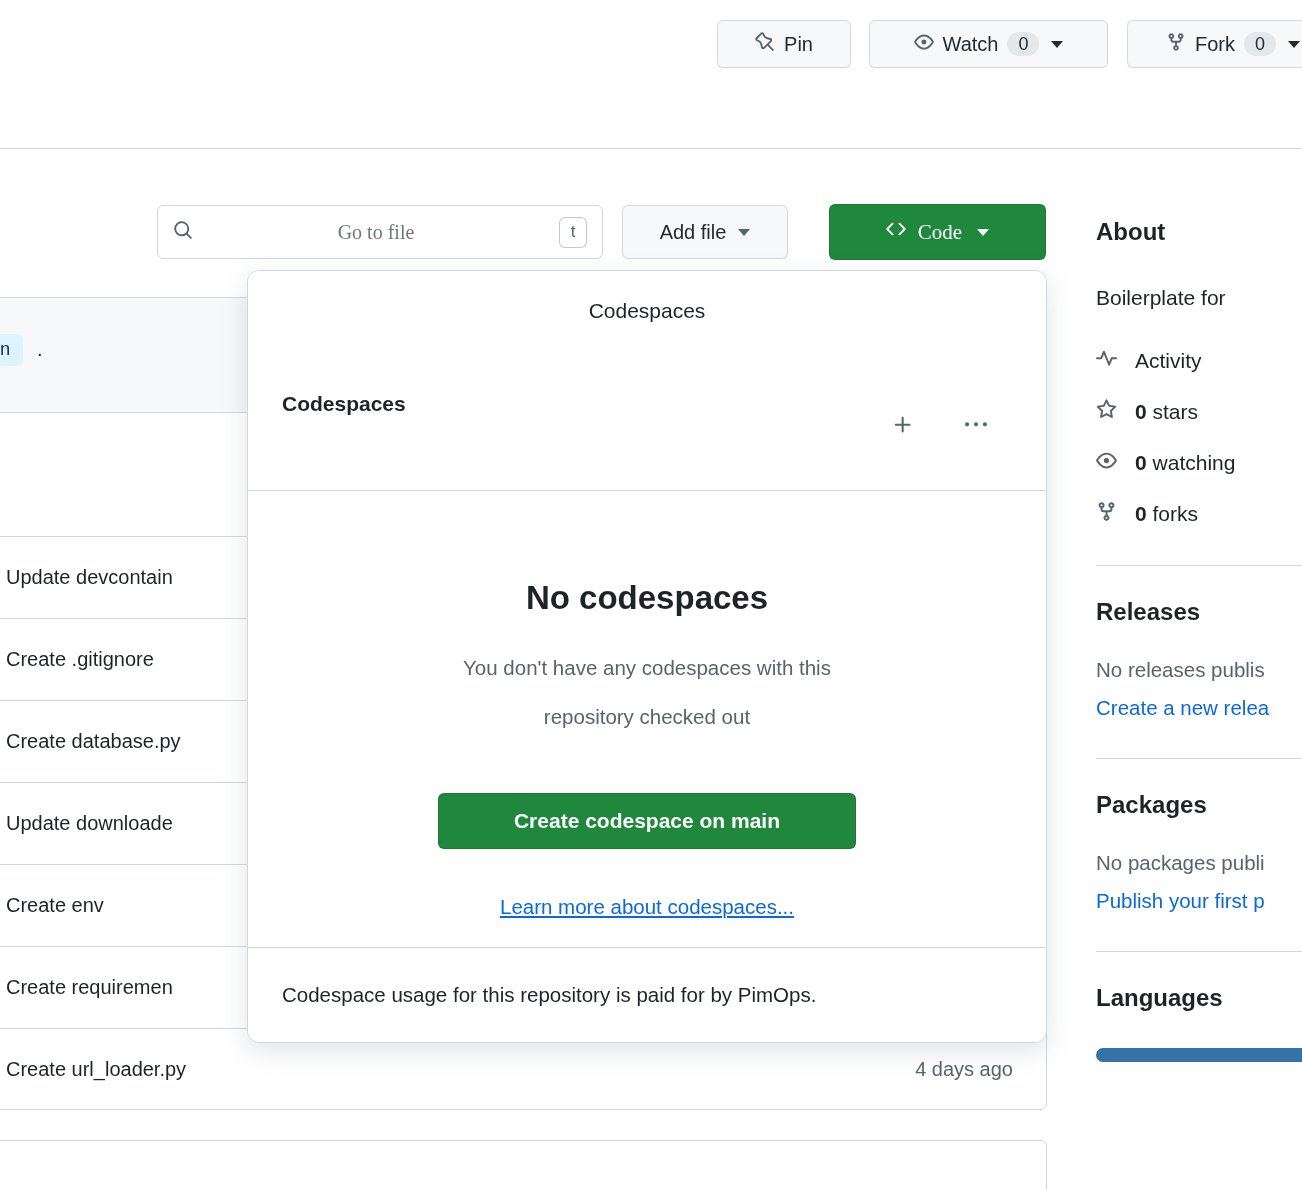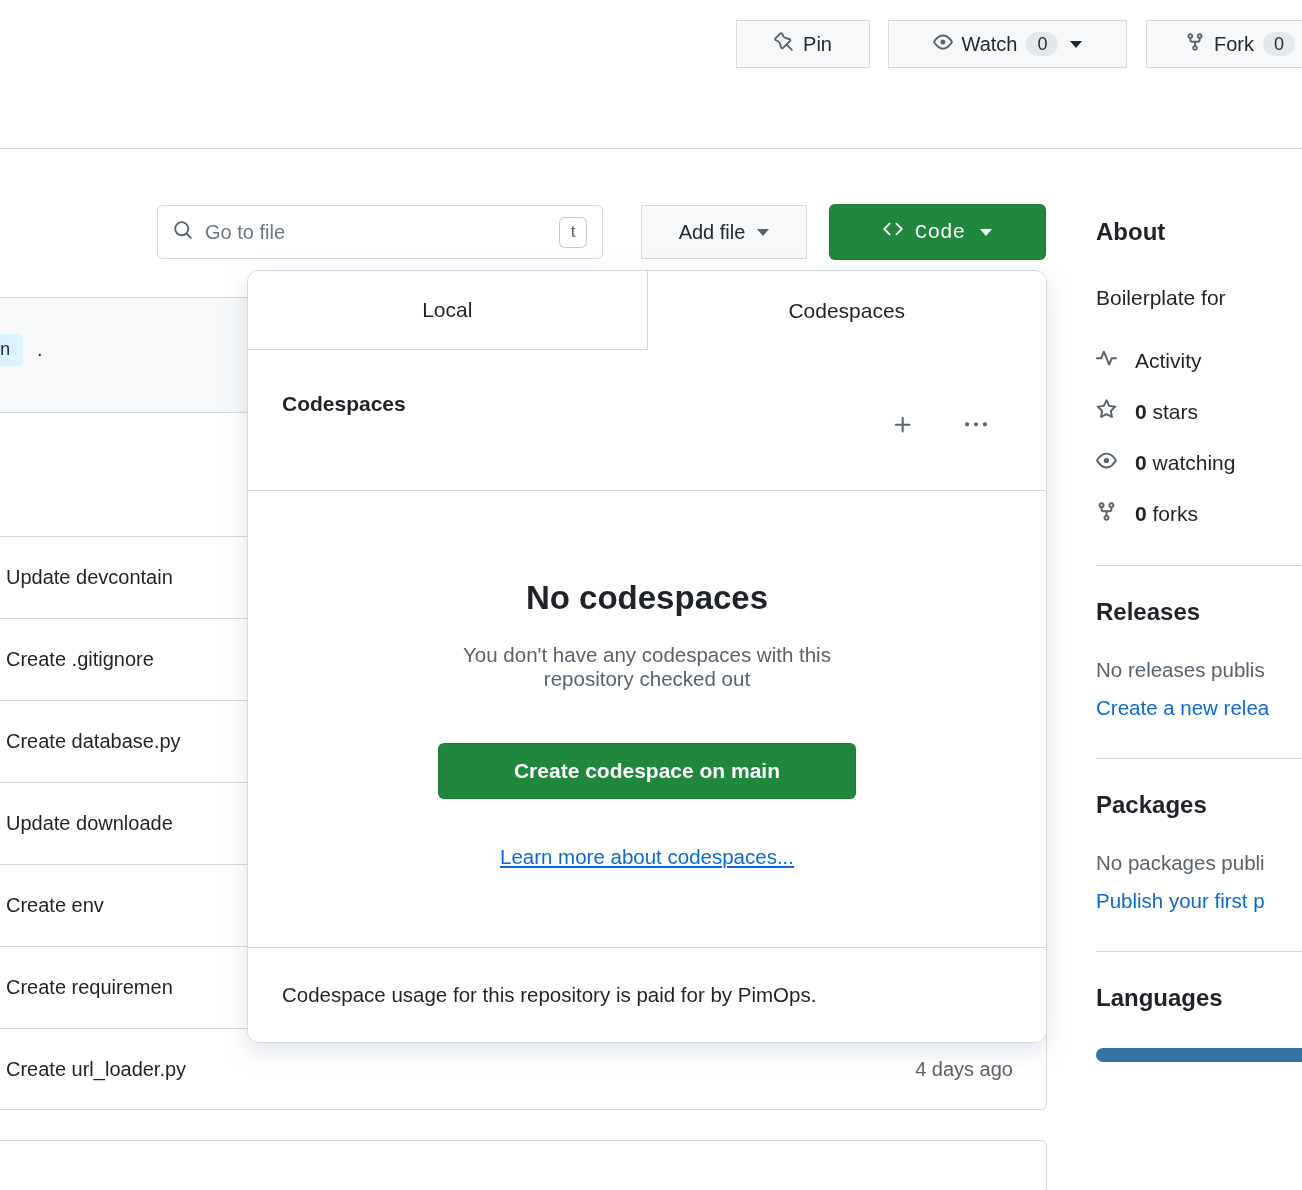--- a/index.html
+++ b/index.html
@@ -10,22 +10,22 @@
     background: #ffffff;
     font-family: "Liberation Sans", sans-serif;
     color: #1f2328;
   }
   .page-divider { position:absolute; top:148px; left:0; width:100%; height:1px; background:#d0d7de; }
 
   
   .btn {
     display:inline-flex; align-items:center; justify-content:center; gap:9px;
     height:48px; background:#f6f8fa; border:1px solid rgba(31,35,40,0.15);
-    border-radius:0; font-size:20px; font-weight:500; color:#24292f;
-    padding:0 16px; cursor:pointer; font-family:inherit;margin-left:19px;
+    border-radius:6px; font-size:20px; font-weight:500; color:#24292f;
+    padding:0 16px; cursor:pointer; font-family:inherit;
   }
   .btn svg { flex:none; }
   .pin-btn   { position:absolute; left:717px;  top:20px; width:134px; }
   .watch-btn { position:absolute; left:869px;  top:20px; width:239px; }
   .fork-btn  { position:absolute; left:1127px; top:20px; width:212px; }
   .counter {
     background:rgba(175,184,193,0.25); border-radius:20px; padding:3px 11px;
     font-size:18px; font-weight:500; color:#24292f; line-height:1;
   }
   .caret {
@@ -34,34 +34,34 @@
   }
   .muted-ic { color:#59636e; }
 
   
   .goto-file {
     position:absolute; left:157px; top:205px; width:446px; height:54px;
     border:1px solid #d0d7de; border-radius:6px; background:#fff;
     display:flex; align-items:center; padding:0 15px; gap:12px;
   }
   .goto-file input {
-    border:none; outline:none; flex:1; font-size:20px; font-family:Liberation Sans, sans-serif; color:#be185d; background:transparent;
+    border:none; outline:none; flex:1; font-size:20px; font-family:Liberation Serif, serif; color:#be185d; background:transparent;text-align:center;
   }
   .goto-file input::placeholder { color:#6e7781; }
   .kbd {
     margin-left:auto; min-width:28px; height:31px; border:1px solid rgba(31,35,40,0.25);
     border-radius:6px; display:flex; align-items:center; justify-content:center;
     font-size:17px; color:#59636e; padding:0 7px; background:#fff;
   }
   .add-file-btn { position:absolute; left:622px; top:205px; width:166px; height:54px; font-weight:400;align-items:center; }
   .code-btn {
     position:absolute; left:829px; top:204px; width:217px; height:56px;
     background:#1f883d; color:#fff; border:1px solid rgba(31,35,40,0.15); border-radius:6px;
     display:flex; align-items:center; justify-content:center; gap:12px;
-    font-size:21px; font-weight:500; cursor:pointer; font-family:Liberation Mono, monospace;
+    font-size:21px; font-weight:500; cursor:pointer; font-family:Liberation Serif, serif;
   }
 
   
   .file-table {
     position:absolute; left:-10px; top:297px; width:1057px; height:813px;
     border:1px solid #d0d7de; border-radius:6px; background:#fff;
   }
   .commit-bar {
     height:115px; background:#f6f8fa; border-bottom:1px solid #d0d7de;
     border-radius:6px 6px 0 0; position:relative;
@@ -98,21 +98,21 @@
   .pop-title { font-size:21px; font-weight:700; }
   .pop-subtitle { font-size:20.5px; color:#59636e; margin-top:18px; }
   .icon-btn {
     position:absolute; top:58px; width:36px; height:36px; display:flex; align-items:center;
     justify-content:center; color:#59636e; background:transparent; border:none; cursor:pointer; border-radius:6px;
   }
   .plus-btn  { left:637px; }
   .kebab-btn { left:710px; }
   .empty { text-align:center; padding-top:88px; }
   .empty-title { font-size:33px; font-weight:700; }
-  .empty-body { margin:26px auto 0; width:460px; font-size:20.5px; color:#59636e; line-height:24px; }
+  .empty-body { margin:26px auto 0; width:460px; font-size:20.5px; color:#59636e; line-height:49px; }
   .create-btn {
     margin-top:52px; width:418px; height:56px; background:#1f883d; color:#fff;
     border:1px solid rgba(31,35,40,0.15); border-radius:6px; font-size:21px; font-weight:700;
     cursor:pointer; font-family:inherit;
   }
   .learn-link { display:inline-block; margin-top:46px; color:#0969da; text-decoration:underline; font-size:20.5px; cursor:pointer; }
   .pop-footer {
     position:absolute; left:0; right:0; bottom:0; height:95px; border-top:1px solid #d0d7de;
     display:flex; align-items:center; padding-left:34px; font-size:20.5px; color:#1f2328; background:#fff;
   }
@@ -221,21 +221,20 @@
   <div class="table-row">
     <span class="row-msg">Create url_loader.py</span>
     <span class="row-age">4 days ago</span>
   </div>
 </div>
 
 <div class="readme-box"></div>
 
 <div class="popover">
   <div class="tabs">
-    <div class="tab tab-local">Local</div>
     <div class="tab tab-codespaces">Codespaces</div>
   </div>
 
   <div class="pop-header">
     <div class="pop-title">Codespaces</div>
     <button class="icon-btn plus-btn">
       <span>
         <svg width="22" height="22" viewBox="0 0 16 16" fill="currentColor">
             <path d="M7.75 2a.75.75 0 0 1 .75.75V7h4.25a.75.75 0 0 1 0 1.5H8.5v4.25a.75.75 0 0 1-1.5 0V8.5H2.75a.75.75 0 0 1 0-1.5H7V2.75A.75.75 0 0 1 7.75 2Z"></path>
           </svg>

